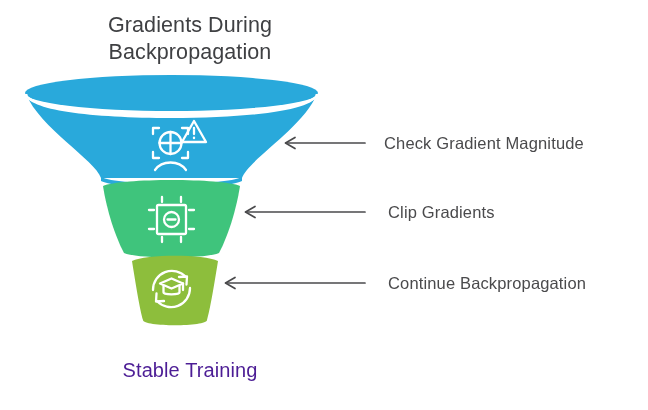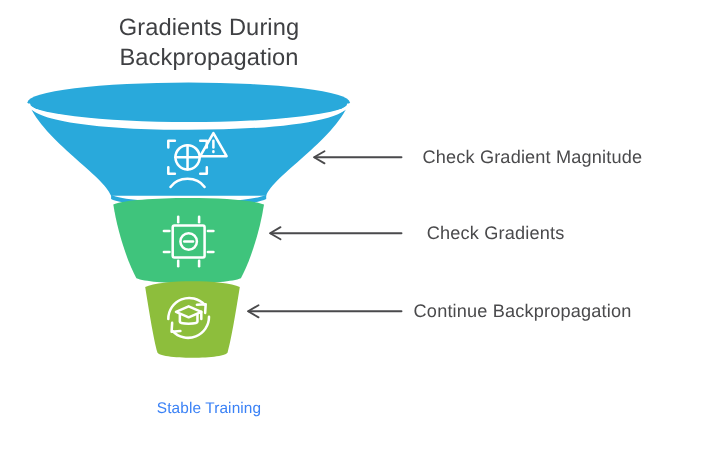--- a/index.html
+++ b/index.html
@@ -39,23 +39,23 @@
     letter-spacing: 0.1px;
   }
 
   
   .diagram-caption {
     position: absolute;
     left: 10px;
     top: 357px;
     width: 360px;
     text-align: center;
-    font-size: 14px;
+    font-size: 20px;
     line-height: 27px;
-    color: #3b82f6;
+    color: #4c1d95;
     font-family: "Liberation Sans", sans-serif;
     letter-spacing: 0.1px;
   }
 
   
   #funnel-svg {
     position: absolute;
     left: 0;
     top: 0;
   }
@@ -65,21 +65,21 @@
     position: absolute;
     font-size: 16.5px;
     line-height: 20px;
     color: #4a4a4c;
     font-family: "Liberation Sans", sans-serif;
     white-space: nowrap;
     letter-spacing: 0.15px;
   }
   .callout-1 { left: 384px; top: 133px; }
   .callout-2 { left: 388px; top: 202px; }
-  .callout-3 { left: 376px; top: 273px; }
+  .callout-3 { left: 388px; top: 273px; }
 
   
   #arrows-svg {
     position: absolute;
     left: 0;
     top: 0;
     pointer-events: none;
   }
 </style>
 </head>
@@ -210,19 +210,19 @@
 
       <g>
         <path d="M 226,283 L 365,283"></path>
         <path d="M 235,277.5 L 225.5,283 L 235,288.5"></path>
       </g>
     </g>
   </svg>
 
   <div class="callout-label callout-1">Check Gradient Magnitude</div>
 
-  <div class="callout-label callout-2">Check Gradients</div>
+  <div class="callout-label callout-2">Clip Gradients</div>
 
   <div class="callout-label callout-3">Continue Backpropagation</div>
 
   <div class="diagram-caption">Stable Training</div>
 
 </div>
 
 </body></html>

